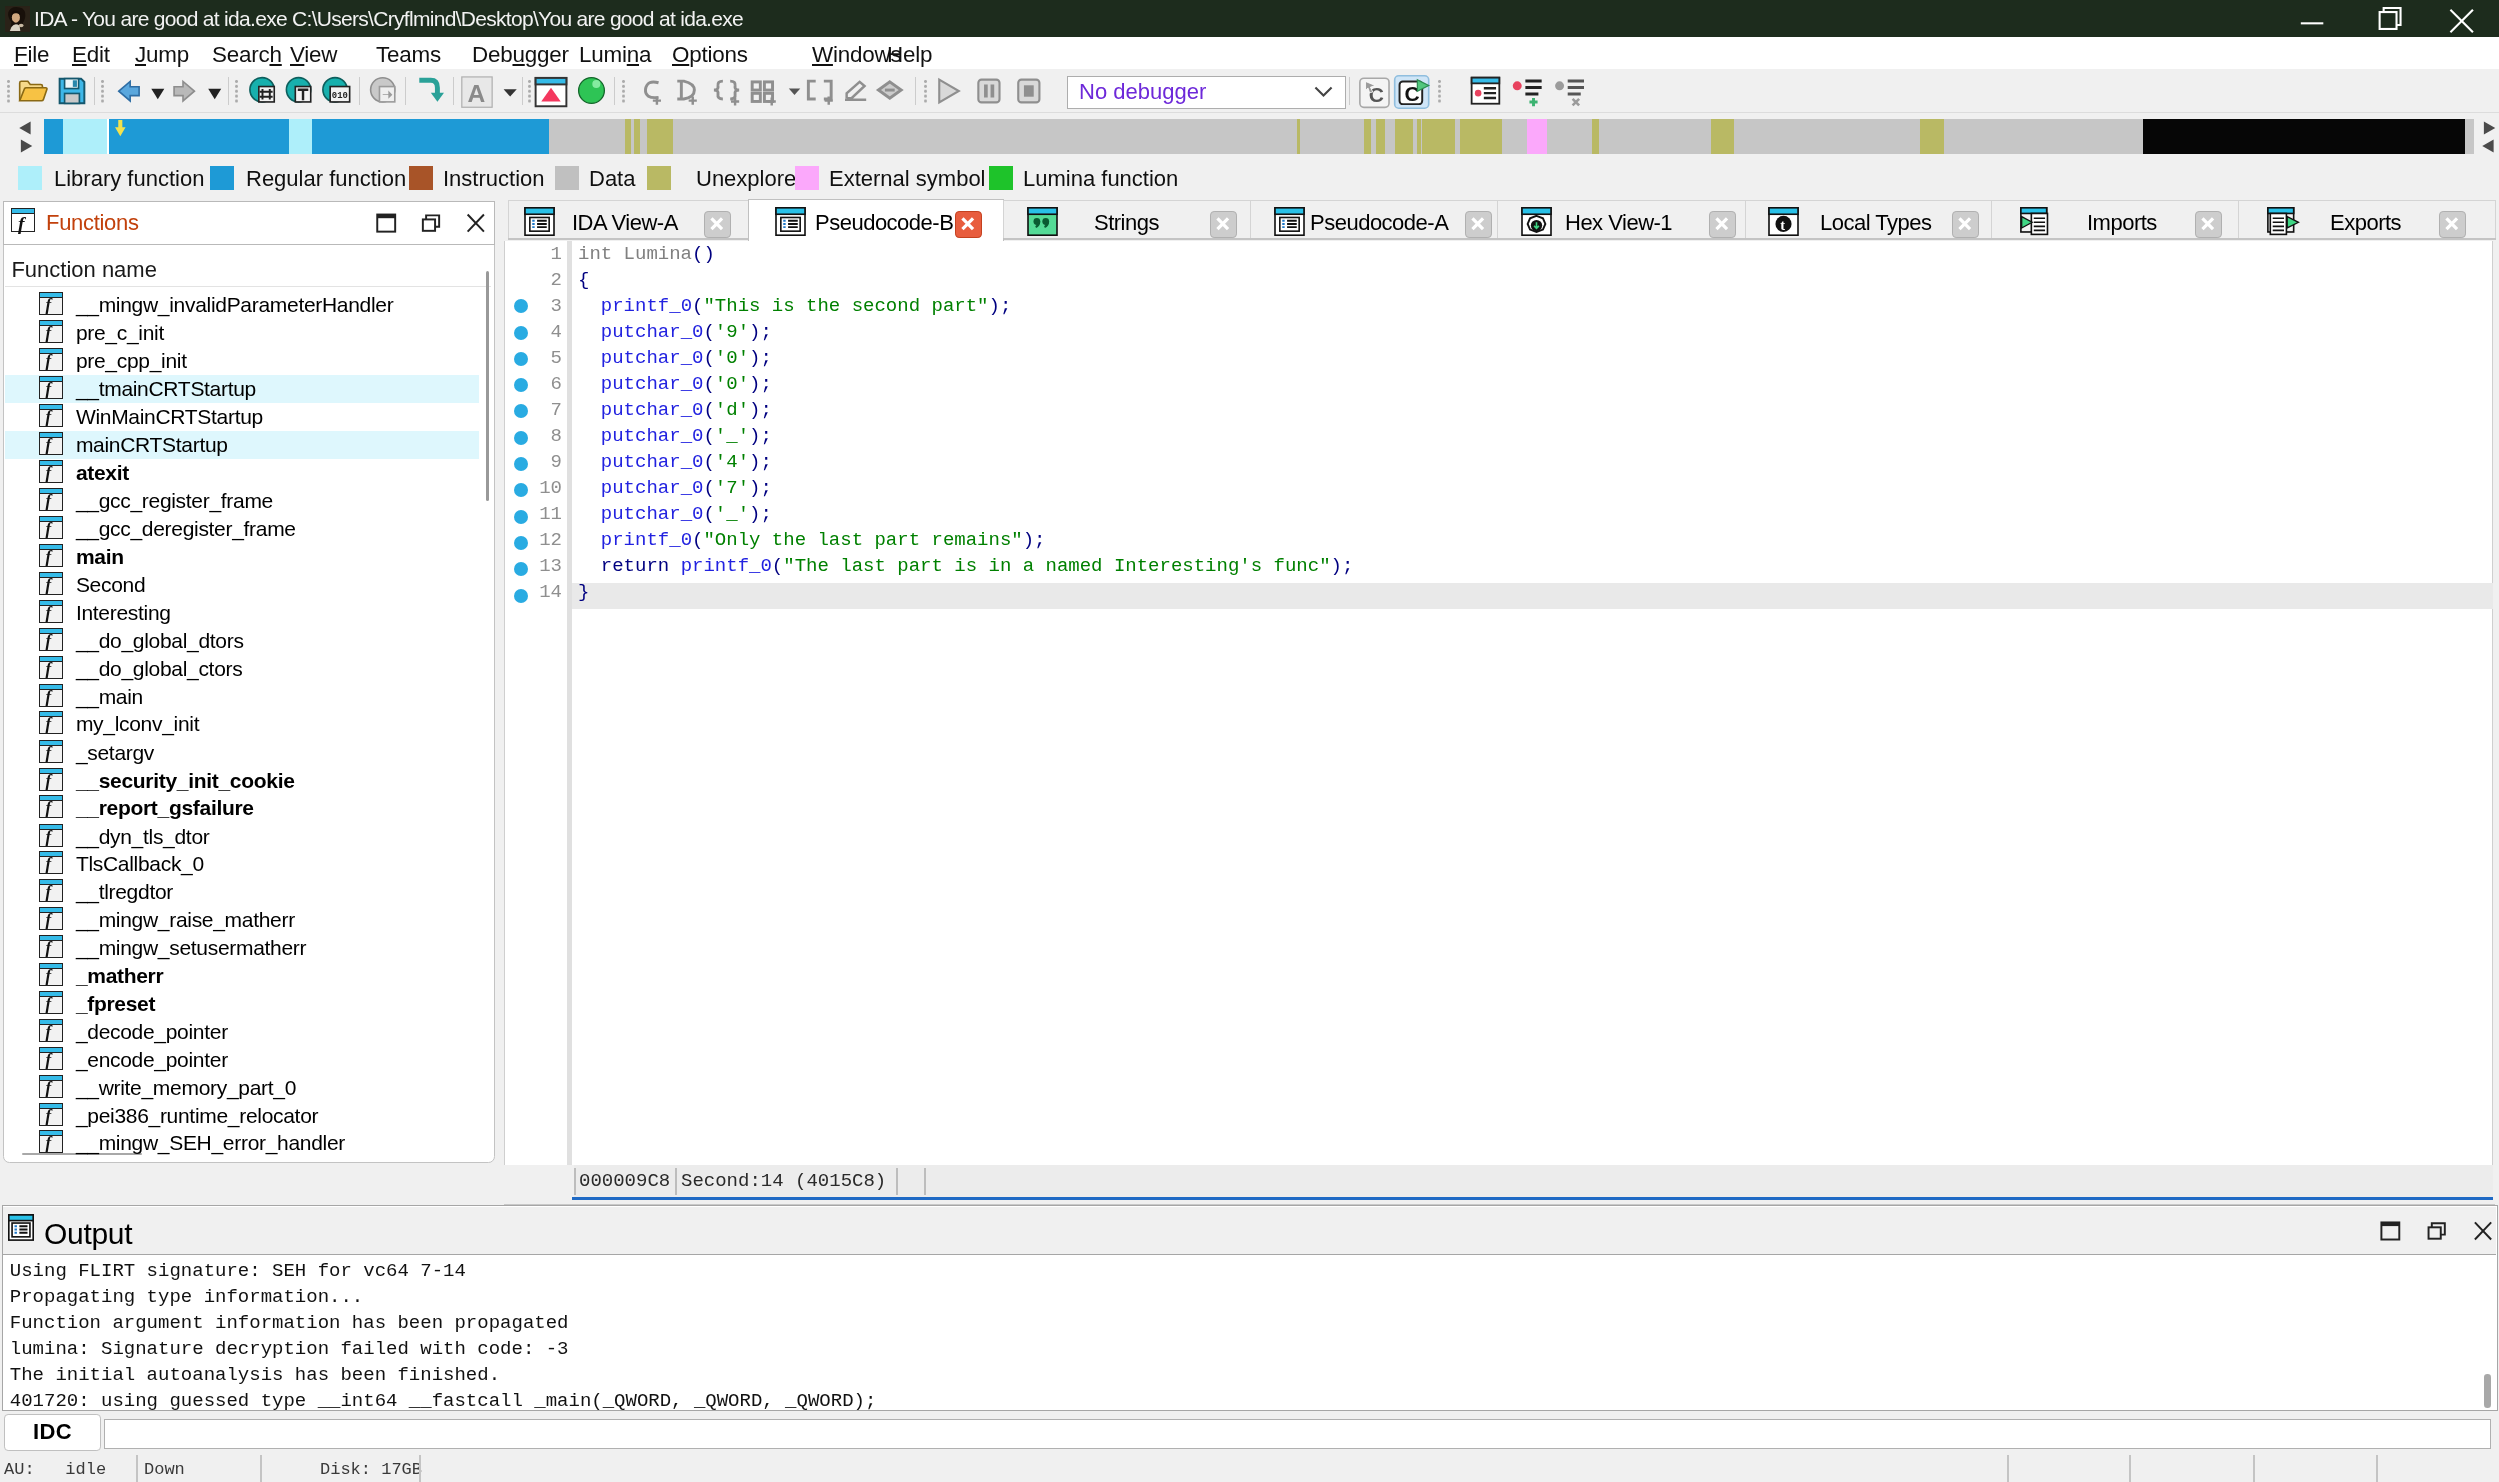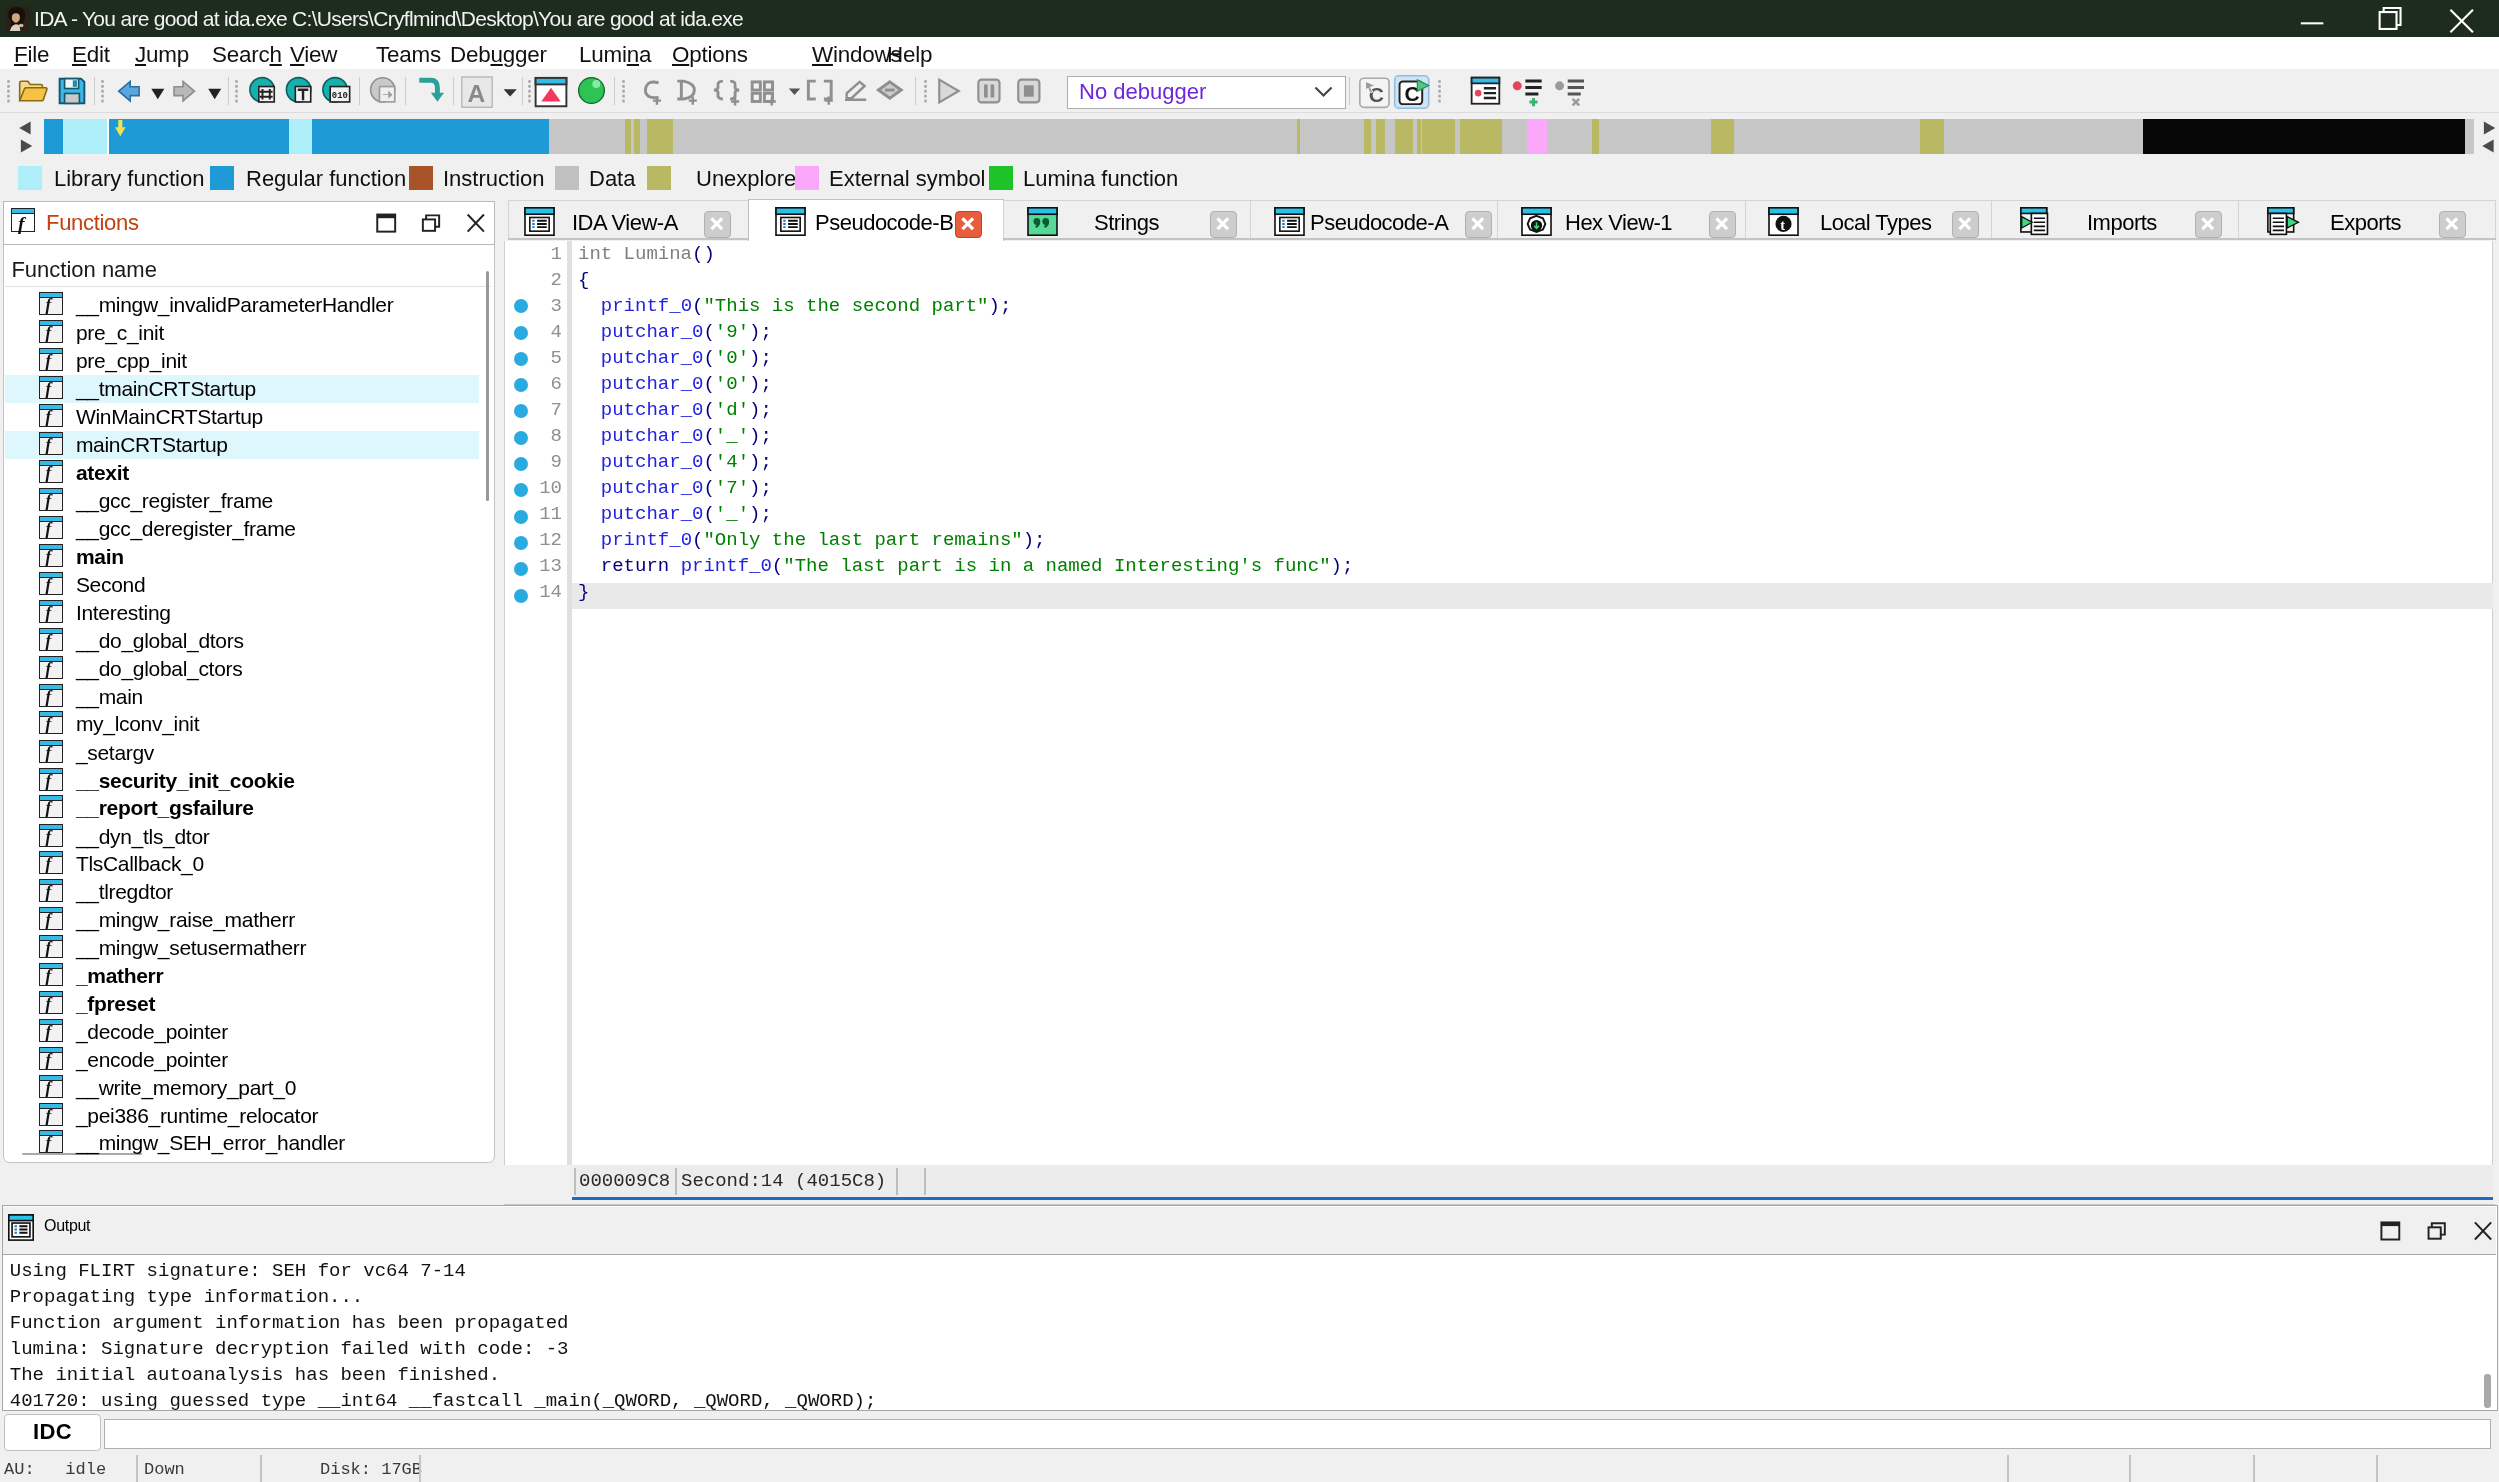--- a/index.html
+++ b/index.html
@@ -61,21 +61,21 @@
     <line x1="220" y1="12" x2="192" y2="40"></line>
   </g>
 </svg>
 <div class="abs" id="menubar"></div>
 <div class="mi" style="left:14px"><u>F</u>ile</div>
 <div class="mi" style="left:72px"><u>E</u>dit</div>
 <div class="mi" style="left:135px"><u>J</u>ump</div>
 <div class="mi" style="left:212px">Searc<u>h</u></div>
 <div class="mi" style="left:290px"><u>V</u>iew</div>
 <div class="mi" style="left:376px">Teams</div>
-<div class="mi" style="left:450px">Deb<u>u</u>gger</div>
+<div class="mi" style="left:472px">Deb<u>u</u>gger</div>
 <div class="mi" style="left:579px">Lumi<u>n</u>a</div>
 <div class="mi" style="left:672px"><u>O</u>ptions</div>
 <div class="mi" style="left:812px"><u>W</u>indows</div>
 <div class="mi" style="left:887px">Help</div>
 <div class="abs" id="toolbar">
   <div class="grip" style="left:5.7px"></div>
   <div class="grip" style="left:100px"></div>
   <div class="grip" style="left:234px"></div>
   <div class="grip" style="left:527px"></div>
   <div class="grip" style="left:621px"></div>
@@ -674,21 +674,21 @@
   </div>
 <div class="abs" id="outputdock"></div>
 <div class="abs" style="left:3.3px;top:1207px;width:2493px;height:47px;background:#f0f0f0;border-bottom:1.6px solid #a6a6a6"></div>
 <svg class="abs" style="left:8.1px;top:1214px" width="26" height="27" viewBox="0 0 32 33">
   <rect x="1" y="1" width="30" height="31" fill="#fff" stroke="#111" stroke-width="2"></rect>
   <rect x="1" y="1" width="30" height="7" fill="#29c1e8" stroke="#111" stroke-width="2"></rect>
   <rect x="5" y="11" width="22" height="17" fill="none" stroke="#111" stroke-width="2"></rect>
   <path d="M8 15 L11 15 M8 19 L11 19 M8 23 L11 23" stroke="#1f78c8" stroke-width="2.4"></path>
   <path d="M14 15 L24 15 M14 19 L24 19 M14 23 L24 23" stroke="#111" stroke-width="2.4"></path>
 </svg>
-<div class="abs" style="left:44px;top:1217px;font-size:16px;letter-spacing:-0.3px;color:#000">Output</div>
+<div class="abs" style="left:44px;top:1217px;font-size:30px;letter-spacing:-0.3px;color:#000">Output</div>
 <svg class="abs" style="left:2378px;top:1220px" width="119" height="24.4" viewBox="0 0 146 30">
   <g fill="none" stroke="#222" stroke-width="2.4">
     <rect x="4" y="3" width="22" height="21"></rect>
       <line x1="4" y1="5.5" x2="26" y2="5.5" stroke-width="4"></line>
     <g transform="translate(60,0)">
         <rect x="2" y="9" width="15" height="14"></rect>
         <path d="M6 9 L6 4 L22 4 L22 18 L17 18"></path>
       </g>
     <g transform="translate(116,0)">
         <line x1="3" y1="3" x2="23" y2="24"></line>

